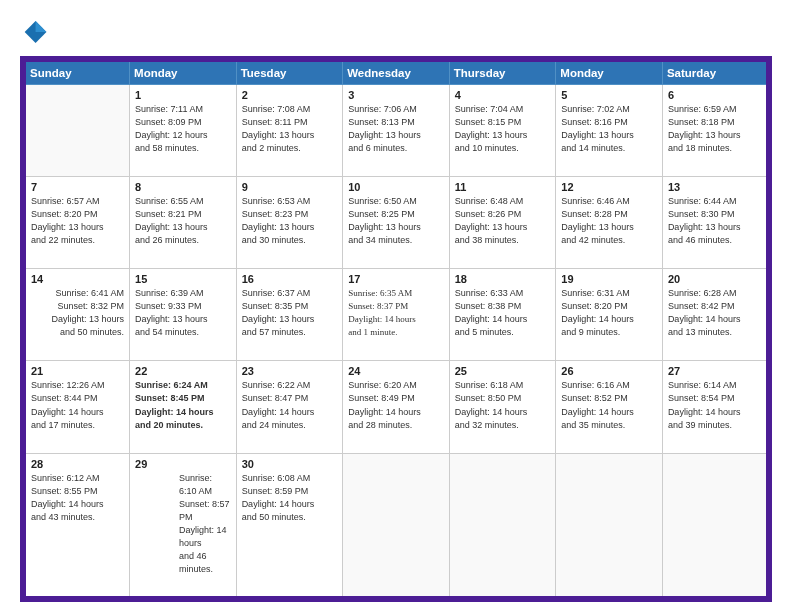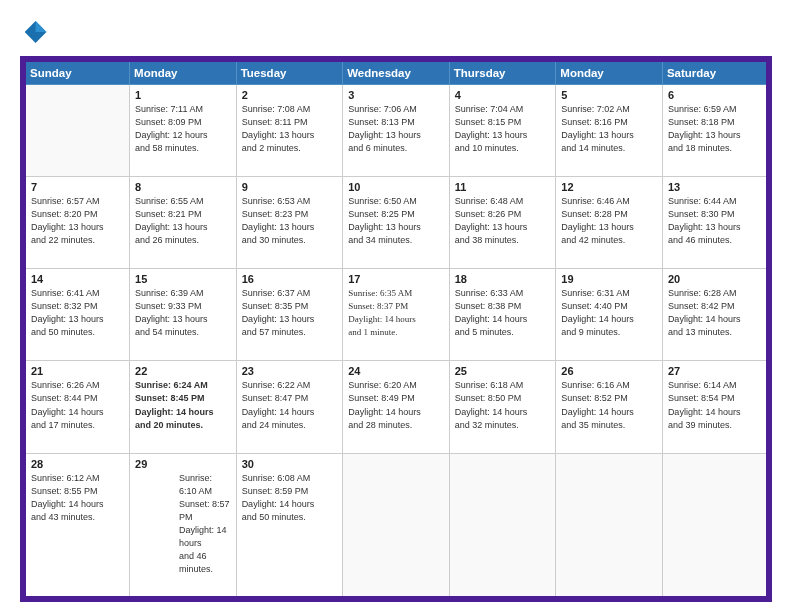--- a/index.html
+++ b/index.html
@@ -223,21 +223,21 @@
             <span class="day-num">13</span>
             <div class="day-info" style="white-space: pre-line;">Sunrise: 6:44 AM
 Sunset: 8:30 PM
 Daylight: 13 hours
 and 46 minutes.</div>
           </td>
         </tr>
         <tr class="week-row">
           <td>
             <span class="day-num">14</span>
-            <div class="day-info" style="white-space: pre-line;">Sunrise: 6:41 AM
+            <div class="day-info" style="white-space: pre-line; text-align: right;">Sunrise: 6:41 AM
 Sunset: 8:32 PM
 Daylight: 13 hours
 and 50 minutes.</div>
           </td>
           <td>
             <span class="day-num">15</span>
             <div class="day-info" style="white-space: pre-line;">Sunrise: 6:39 AM
 Sunset: 9:33 PM
 Daylight: 13 hours
 and 54 minutes.</div>
@@ -259,36 +259,36 @@
           <td>
             <span class="day-num">18</span>
             <div class="day-info" style="white-space: pre-line;">Sunrise: 6:33 AM
 Sunset: 8:38 PM
 Daylight: 14 hours
 and 5 minutes.</div>
           </td>
           <td>
             <span class="day-num">19</span>
             <div class="day-info" style="white-space: pre-line;">Sunrise: 6:31 AM
-Sunset: 4:40 PM
+Sunset: 8:20 PM
 Daylight: 14 hours
 and 9 minutes.</div>
           </td>
           <td>
             <span class="day-num">20</span>
             <div class="day-info" style="white-space: pre-line;">Sunrise: 6:28 AM
 Sunset: 8:42 PM
 Daylight: 14 hours
 and 13 minutes.</div>
           </td>
         </tr>
         <tr class="week-row">
           <td>
             <span class="day-num">21</span>
-            <div class="day-info" style="white-space: pre-line;">Sunrise: 6:26 AM
+            <div class="day-info" style="white-space: pre-line;">Sunrise: 12:26 AM
 Sunset: 8:44 PM
 Daylight: 14 hours
 and 17 minutes.</div>
           </td>
           <td>
             <span class="day-num">22</span>
             <div class="day-info" style="white-space: pre-line; font-weight: bold;">Sunrise: 6:24 AM
 Sunset: 8:45 PM
 Daylight: 14 hours
 and 20 minutes.</div>

